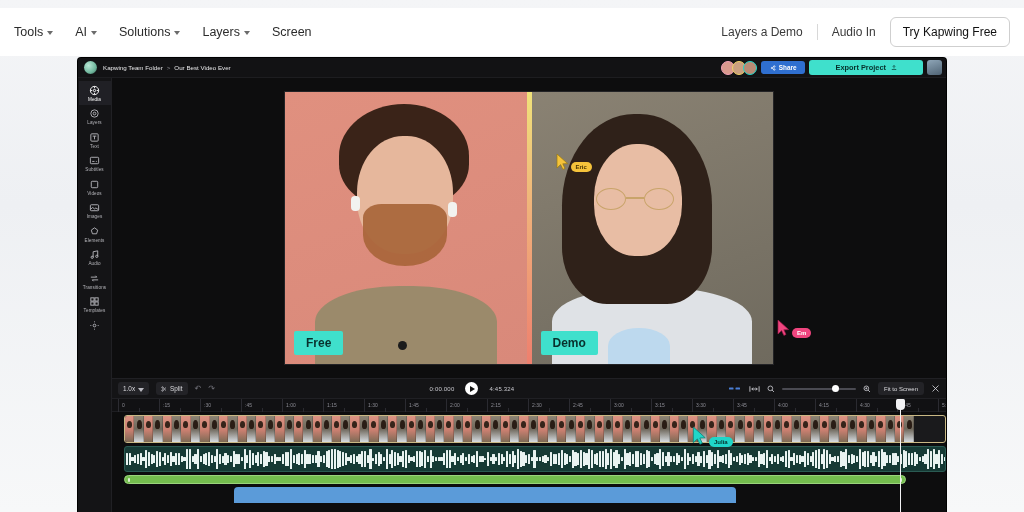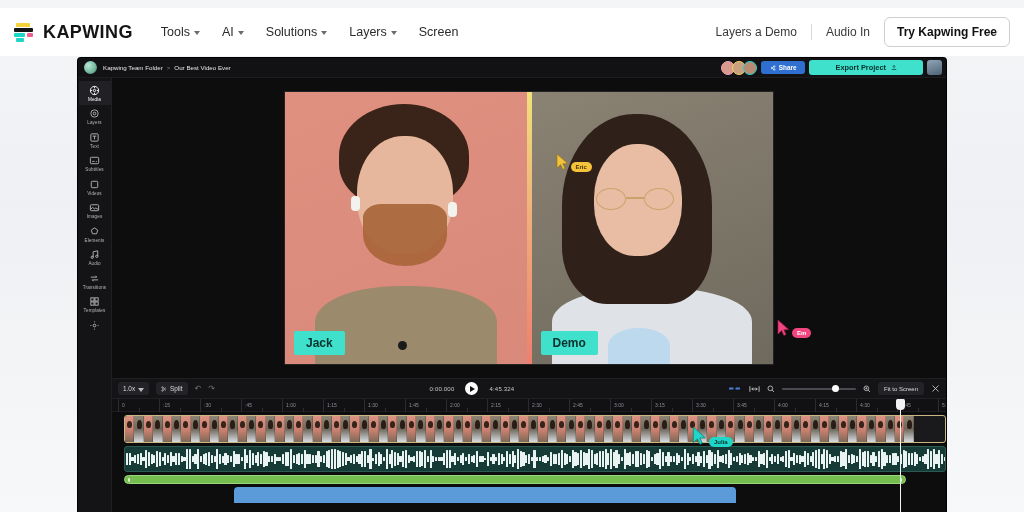--- a/index.html
+++ b/index.html
@@ -38,21 +38,21 @@
   }
   .caret {
     width: 0; height: 0; border-left: 3.5px solid transparent;
     border-right: 3.5px solid transparent; border-top: 4px solid #6b6b6b;
     display: inline-block; margin-top: 2px;
   }
   .header-right { margin-left: auto; display: flex; align-items: center; gap: 14px; }
   .link-muted { font-size: 12px; color: #3a3a3a; cursor: pointer; white-space: nowrap; }
   .divider-v { width: 1px; height: 16px; background: #d8d8d8; }
   .cta-btn {
-    font-size: 12px; font-weight: bold; color: #111; background: #fff;
+    font-size: 12px; font-weight: normal; color: #111; background: #fff;
     border: 1px solid #cfcfcf; border-radius: 6px; padding: 7px 12px; cursor: pointer;
     white-space: nowrap;
   }
 
   
   .editor {
     position: absolute; left: 78px; top: 58px; width: 868px; height: 454px;
     background: #0d0d0e; border-radius: 3px 3px 0 0; overflow: hidden;
     box-shadow: 0 0 0 1px #000;
   }
@@ -285,30 +285,20 @@
     position: absolute; top: 0; left: -4px; width: 9px; height: 11px;
     background: #f2f2f4; border-radius: 1.5px 1.5px 4px 4px;
   }
 </style>
 </head>
 <body>
 
 <div id="page">
 
   <div class="site-header">
-    <div class="brand">
-      <div class="brand-mark">
-        <div class="bar b1"></div>
-          <div class="bar b2"></div>
-        <div class="bar b3"></div>
-          <div class="bar b4"></div>
-          <div class="bar b5"></div>
-      </div>
-      <div class="brand-name">KAPWING</div>
-    </div>
 
     <div class="nav">
       <div class="nav-item">
         <span>Tools</span>
         <i class="caret"></i>
       </div>
       <div class="nav-item">
         <span>AI</span>
         <i class="caret"></i>
       </div>
@@ -455,21 +445,21 @@
           <div class="canvas">
 
             <div class="vpanel left">
               <div class="jack-body"></div>
               <div class="hair jack-hair"></div>
               <div class="face jack-face"></div>
               <div class="jack-beard"></div>
               <div class="earbud" style="left:66px;top:104px;"></div>
               <div class="earbud" style="left:163px;top:110px;"></div>
               <div class="mic" style="left:113px;bottom:14px;"></div>
-              <div class="name-tag">Jack</div>
+              <div class="name-tag">Free</div>
             </div>
 
             <div class="seam"></div>
 
             <div class="vpanel right">
               <div class="grace-body"></div>
               <div class="collar"></div>
               <div class="hair grace-hair"></div>
               <div class="face grace-face"></div>
               <div class="glasses">

